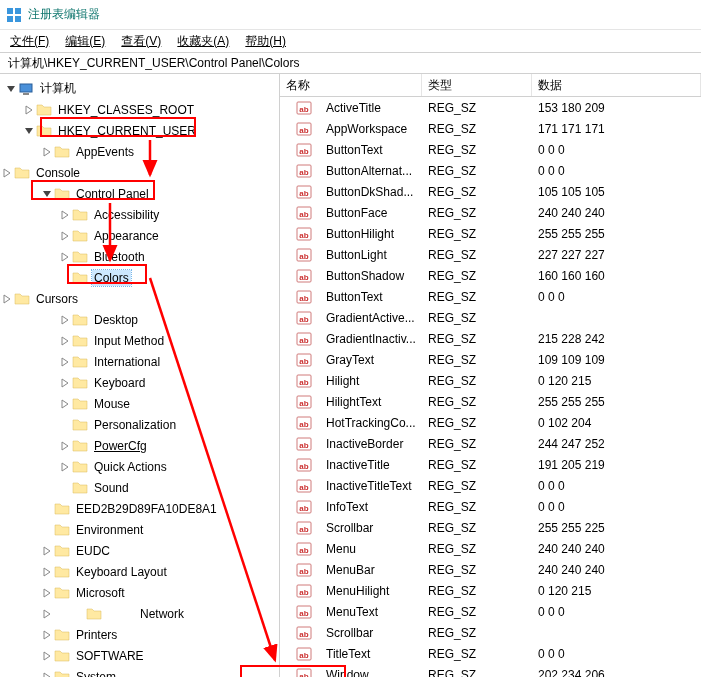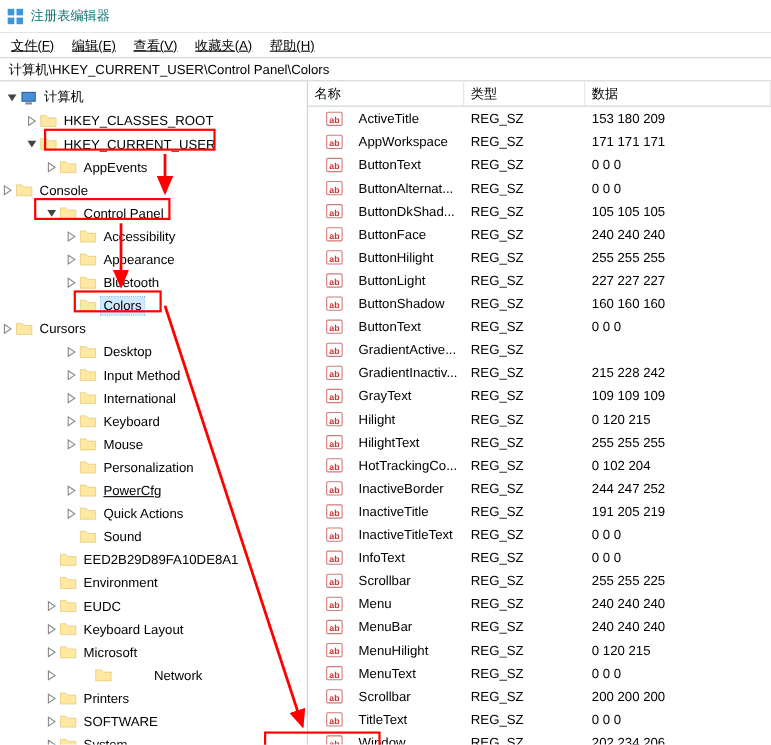--- a/index.html
+++ b/index.html
@@ -871,21 +871,20 @@
           <div class="cell cell-name">
             <span class="val-icon">
               <svg width="16" height="16" viewBox="0 0 16 16">
                 <rect x="1" y="2" width="14" height="12" rx="1" fill="#fff" stroke="#d07a7a"></rect>
                 <text x="8" y="12" text-anchor="middle" font-size="8" font-weight="bold" fill="#cc3333" font-family="Arial">ab</text>
               </svg>
             </span>
             <span>Scrollbar</span>
           </div>
           <div class="cell cell-type">REG_SZ</div>
-          <div class="cell cell-data">200 200 200</div>
         </div>
         <div class="list-row">
           <div class="cell cell-name">
             <span class="val-icon">
               <svg width="16" height="16" viewBox="0 0 16 16">
                 <rect x="1" y="2" width="14" height="12" rx="1" fill="#fff" stroke="#d07a7a"></rect>
                 <text x="8" y="12" text-anchor="middle" font-size="8" font-weight="bold" fill="#cc3333" font-family="Arial">ab</text>
               </svg>
             </span>
             <span>TitleText</span>

